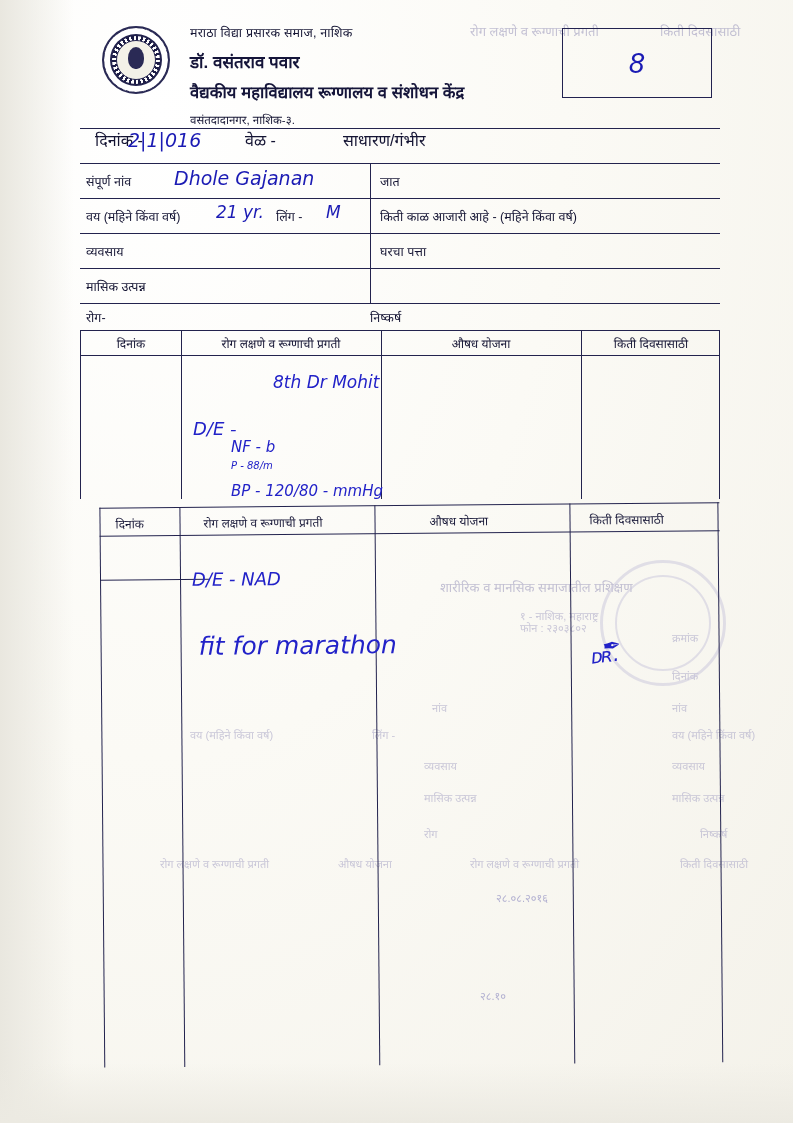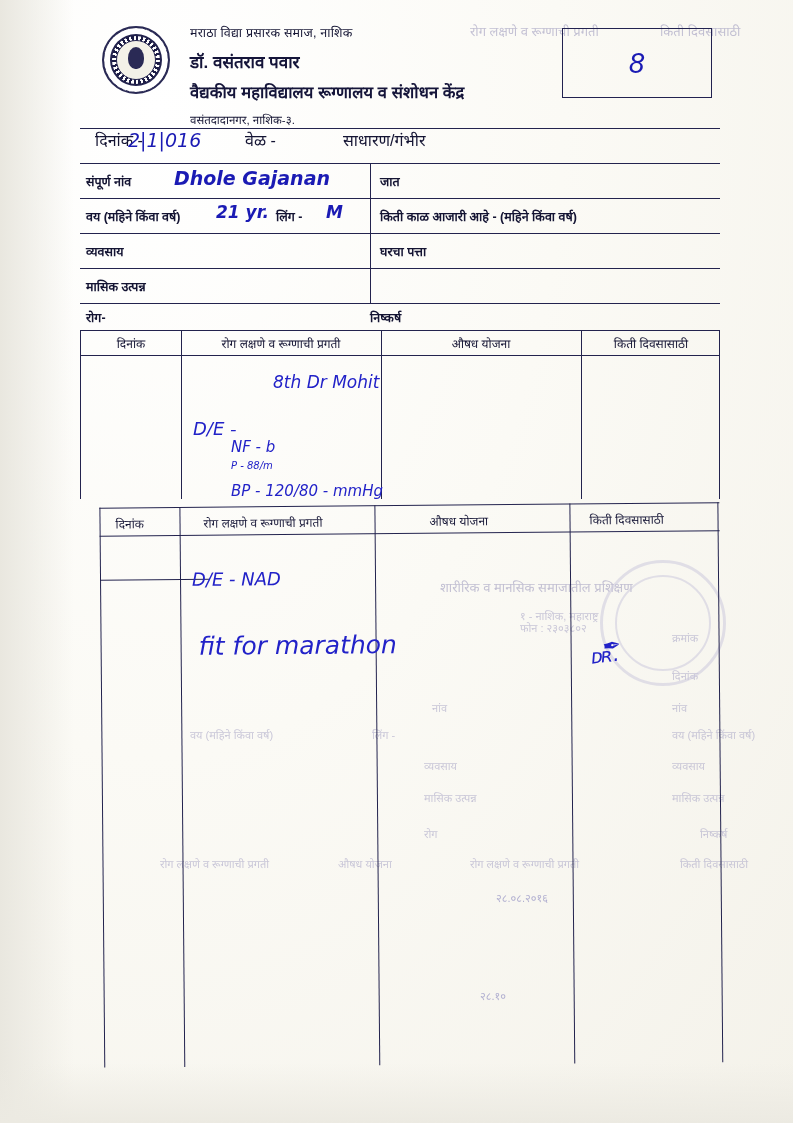--- a/index.html
+++ b/index.html
@@ -77,21 +77,21 @@
 
   .datebar{position:relative;height:34px;}
   .datebar .lbl{position:absolute;top:0;font-size:16px;margin-left:15px;}
   .hand{
     font-family:"DejaVu Sans", sans-serif;
     color:#1b1bb4;
     font-style:italic;
   }
 
   
-  .block{position:relative;border-top:1.3px solid #23234e;font-weight:bold;}
+  .block{position:relative;border-top:1.3px solid #23234e;}
   .row{position:relative;height:34px;border-bottom:1.3px solid #23234e;}
   .row .vline{position:absolute;left:290px;top:0;bottom:0;width:0;border-left:1.3px solid #23234e;}
   .cellL{position:absolute;left:6px;top:9px;font-size:12.5px;}
   .cellR{position:absolute;left:300px;top:9px;font-size:12.5px;}
   .cellHand{position:absolute;top:3px;font-size:19px;}
 
   .rogrow{position:relative;height:26px;border-bottom:1.3px solid #23234e;}
   .rogrow .a{position:absolute;left:6px;top:5px;font-size:12.5px;}
   .rogrow .b{position:absolute;left:290px;top:5px;font-size:12.5px;}
 

